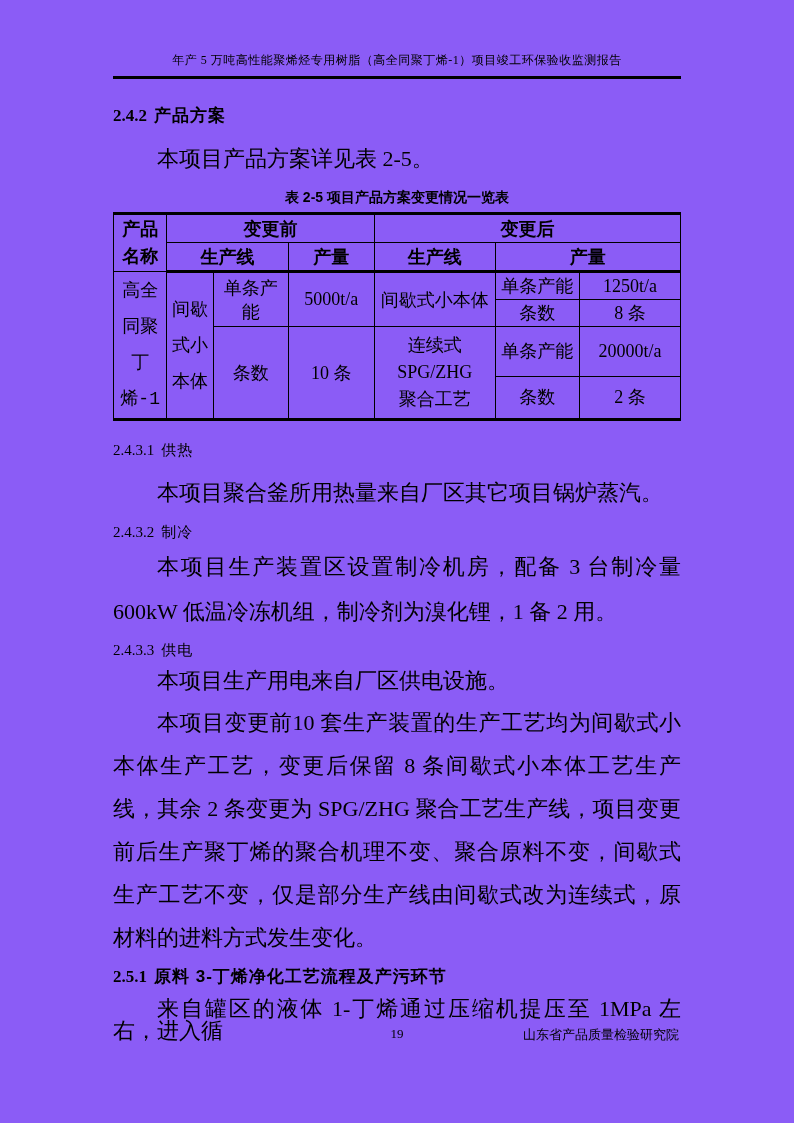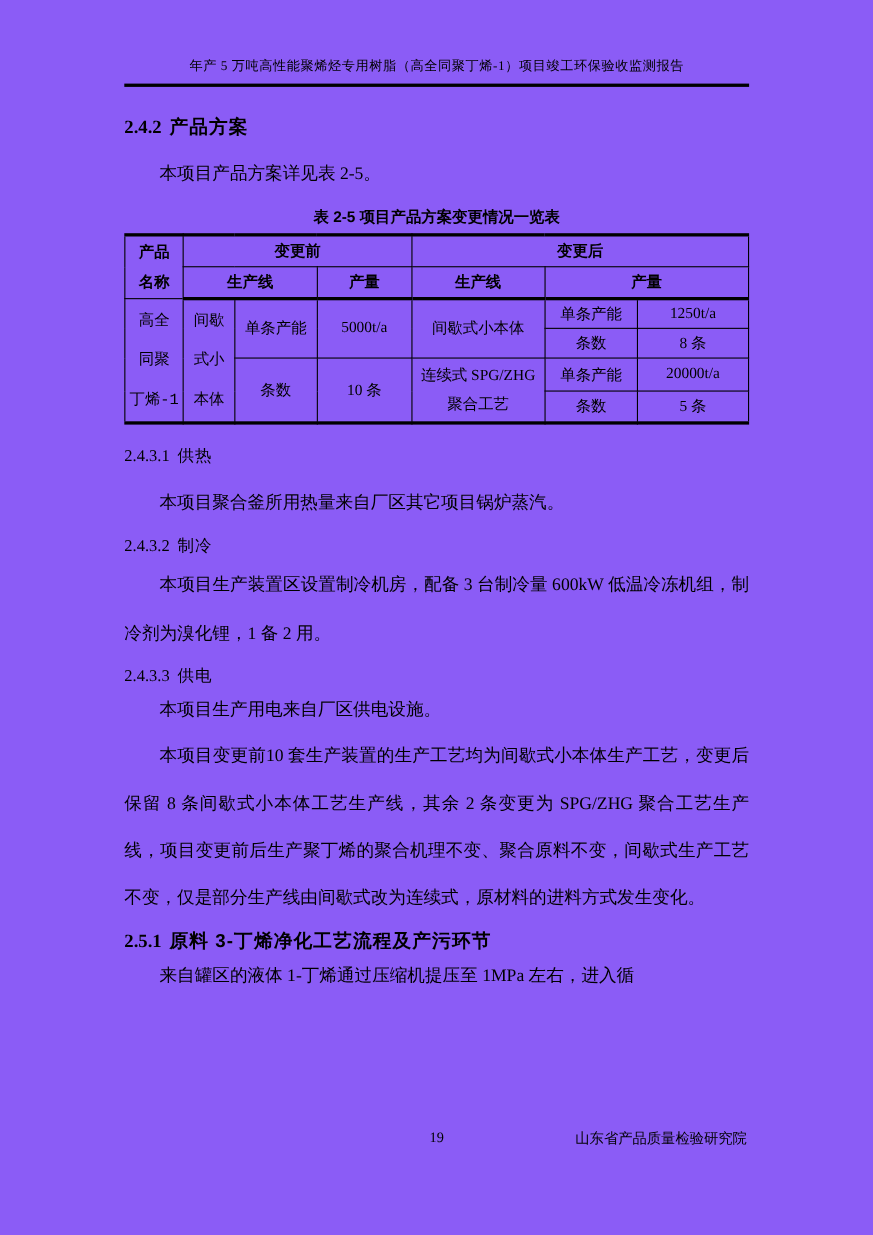--- a/index.html
+++ b/index.html
@@ -30,31 +30,31 @@
   .mt-heatp { margin-top: 22px; }
   .mt-2432 { margin-top: 18px; }
   .mt-coolp { margin-top: 2px; }
   .mt-2433 { margin-top: 6px; }
   .mt-powerp { margin-top: 10px; }
   .mt-25 { margin-top: 22px; }
   .mt-procp { margin-top: 9px; }
   .mt-251 { margin-top: 7px; }
   .mt-butenep { margin-top: 10px; }
   
-  .body-para { font-size: 16px; line-height: 22px; text-indent: 2em;
+  .body-para { font-size: 22px; line-height: 22px; text-indent: 2em;
     text-align: justify; }
   .para-wide { line-height: 45px; }
   .para-proc { line-height: 43px; }
   
   .table-caption { text-align: center; font-weight: bold; font-size: 14px;
     line-height: 19px; font-family: "Liberation Sans", sans-serif; }
   
   table.plan { width: 100%; border-collapse: collapse; margin-top: 5px;
     border-top: 3px solid #000; border-bottom: 3px solid #000;
-    font-size: 14px; table-layout: fixed; }
+    font-size: 18px; table-layout: fixed; }
   table.plan th, table.plan td { border: 1px solid #000; text-align: center;
     vertical-align: middle; padding: 1px 2px; height: 27px; }
   table.plan th { font-weight: bold; font-family: "Liberation Sans", sans-serif; }
   table.plan td { font-weight: normal; }
   tr.hdr2 th { border-bottom: 3px solid #000; }
   .pre { white-space: pre-line; }
   .tall3 { line-height: 36px; font-family: Liberation Mono, monospace; }
   .tall2 { line-height: 27px; }
   .hdrtall { line-height: 27px; }
   
@@ -123,21 +123,21 @@
       <tr>
         <td rowspan="2">条数</td>
         <td rowspan="2">10 条</td>
         <td rowspan="2" class="pre tall2">连续式 SPG/ZHG
 聚合工艺</td>
         <td>单条产能</td>
         <td>20000t/a</td>
       </tr>
       <tr>
         <td>条数</td>
-        <td>5 条</td>
+        <td>2 条</td>
       </tr>
     </tbody>
   </table>
 
 
   <div class="h4 mt-2431">
     <span class="h-num">2.4.3.1</span><span class="h-title">供热</span>
   </div>
   <p class="body-para mt-heatp">本项目聚合釜所用热量来自厂区其它项目锅炉蒸汽。</p>
 

